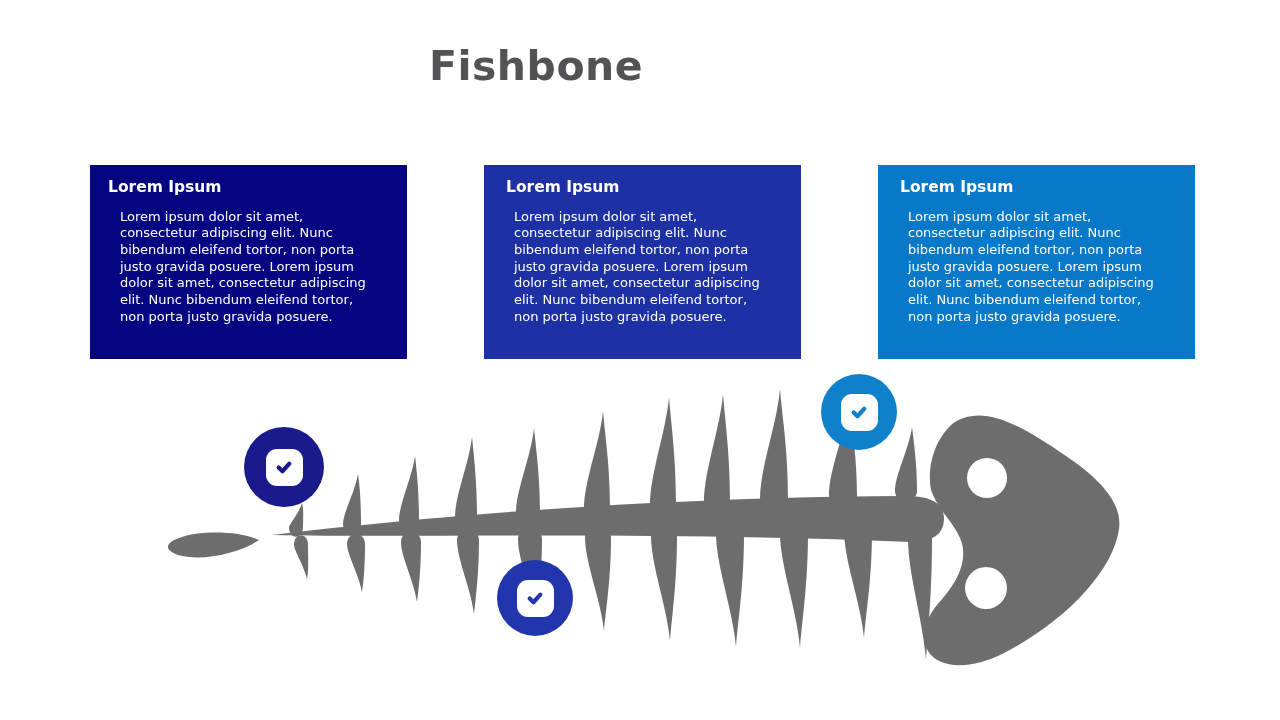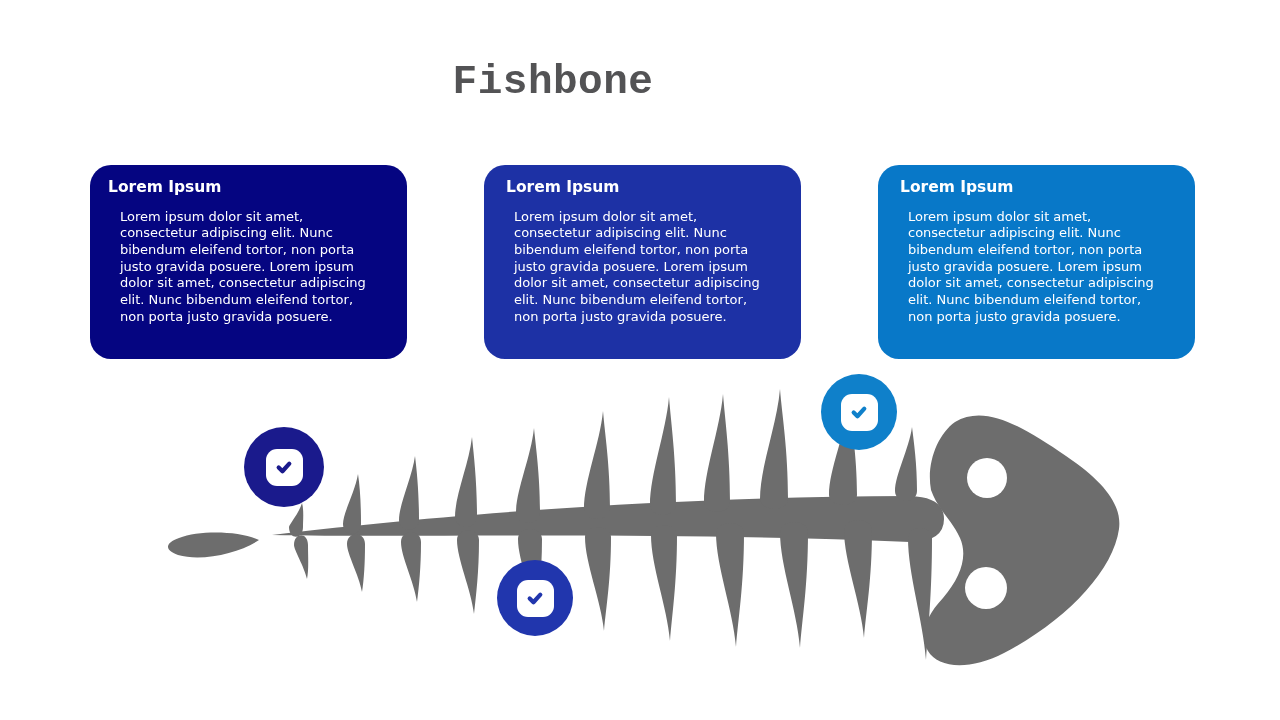--- a/index.html
+++ b/index.html
@@ -5,27 +5,26 @@
   html,body{margin:0;padding:0;}
   body{
     width:1280px;height:720px;overflow:hidden;position:relative;
     background:var(--background,#fff);
     font-family:"DejaVu Sans","Liberation Sans",sans-serif;
   }
   .slide{position:absolute;inset:0;}
   .title{
     position:absolute;top:42px;left:0;width:1072px;
     text-align:center;font-size:41px;font-weight:bold;
-    color:var(--title_text,#535355);letter-spacing:0.5px;margin:17px;font-family:Liberation Mono, monospace;
+    color:var(--title_text,#535355);letter-spacing:0.5px;margin:0;
   }
   .card{
     position:absolute;top:165px;width:317px;height:194px;
     box-sizing:border-box;padding:13px 18px 0 18px;
     color:var(--card_text,#fff);
-    border-radius:21px;
   }
   .card.c1{left:90px;background:var(--card1_bg,#050581);}
   .card.c2{left:484px;background:var(--card2_bg,#1d31a5);}
   .card.c3{left:878px;background:var(--card3_bg,#0878c8);}
   .card h2{
     margin:0 0 10px 0;font-size:15.5px;font-weight:bold;line-height:1.2;
   }
   .card.c2 h2,.card.c3 h2{padding-left:4px;}
   .card p{
     margin:12px;font-size:13px;line-height:1.285;font-weight:normal;

